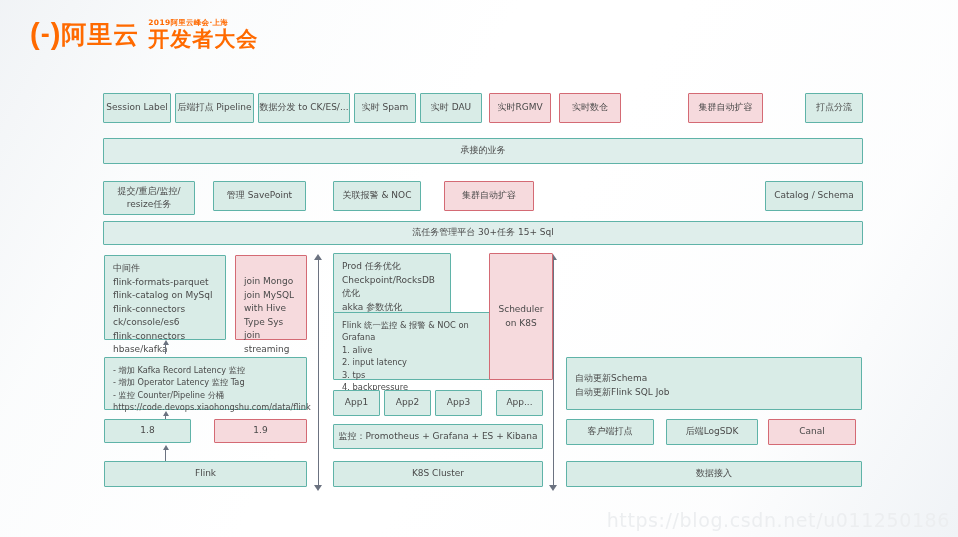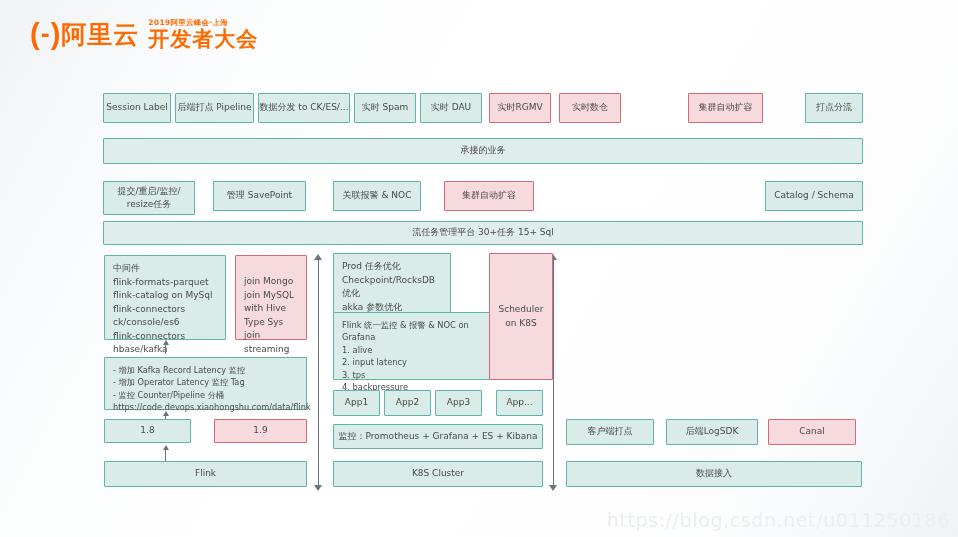--- a/index.html
+++ b/index.html
@@ -255,20 +255,24 @@
     </div>
 
   <div class="bx" style="left:333px;top:424px;width:210px;height:25px;">
     <span class="t">监控：Promotheus + Grafana + ES + Kibana</span>
     </div>
 
   <div class="bx" style="left:333px;top:461px;width:210px;height:26px;">
     <span class="t">K8S Cluster</span>
     </div>
 
+  <div class="bx left multi" style="left:566px;top:357px;width:296px;height:53px;">
+    <span class="t" style="padding-top:8px;">自动更新Schema
+自动更新Flink SQL Job</span>
+    </div>
 
   <div class="bx" style="left:566px;top:419px;width:88px;height:26px;">
     <span class="t">客户端打点</span>
     </div>
 
   <div class="bx" style="left:666px;top:419px;width:92px;height:26px;">
     <span class="t">后端LogSDK</span>
     </div>
 
   <div class="bx red" style="left:768px;top:419px;width:88px;height:26px;">

